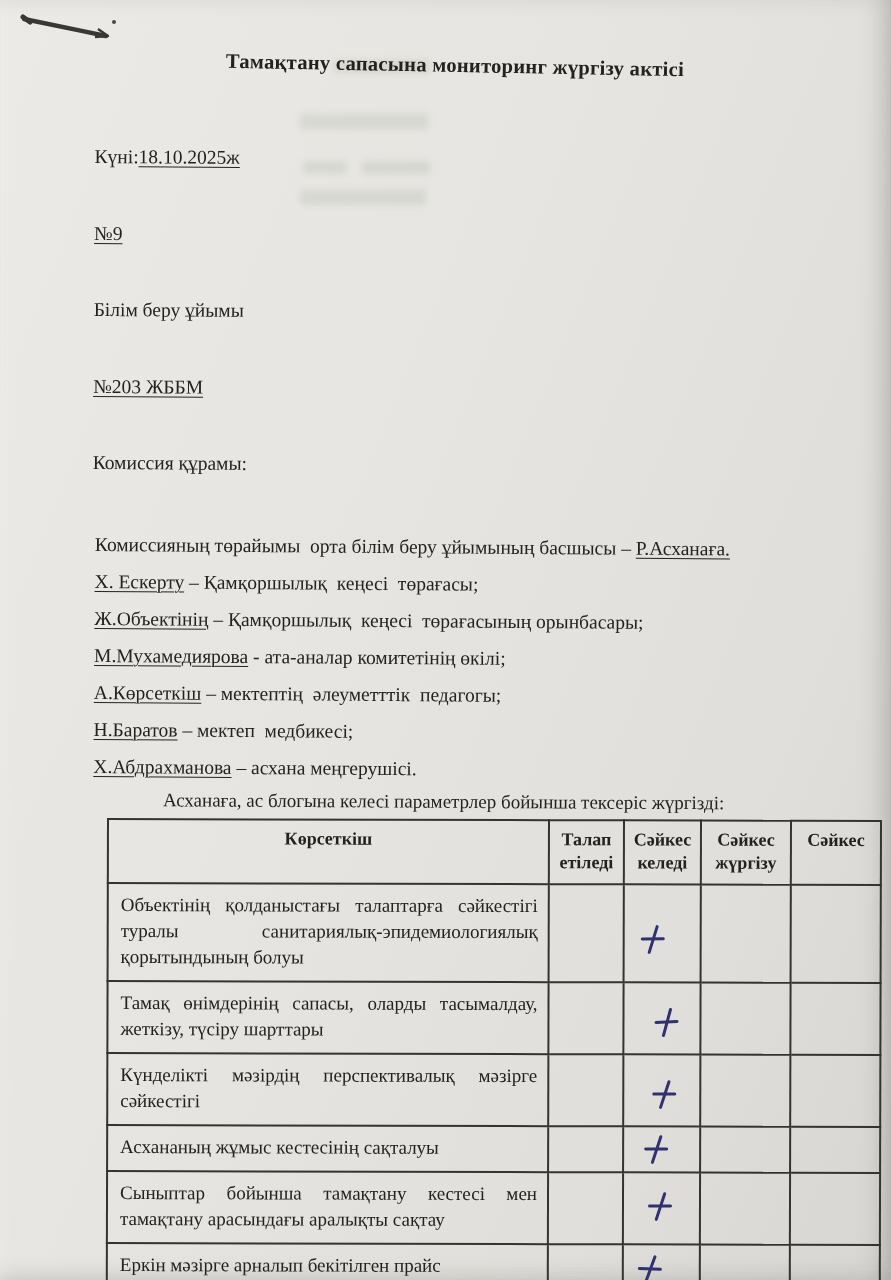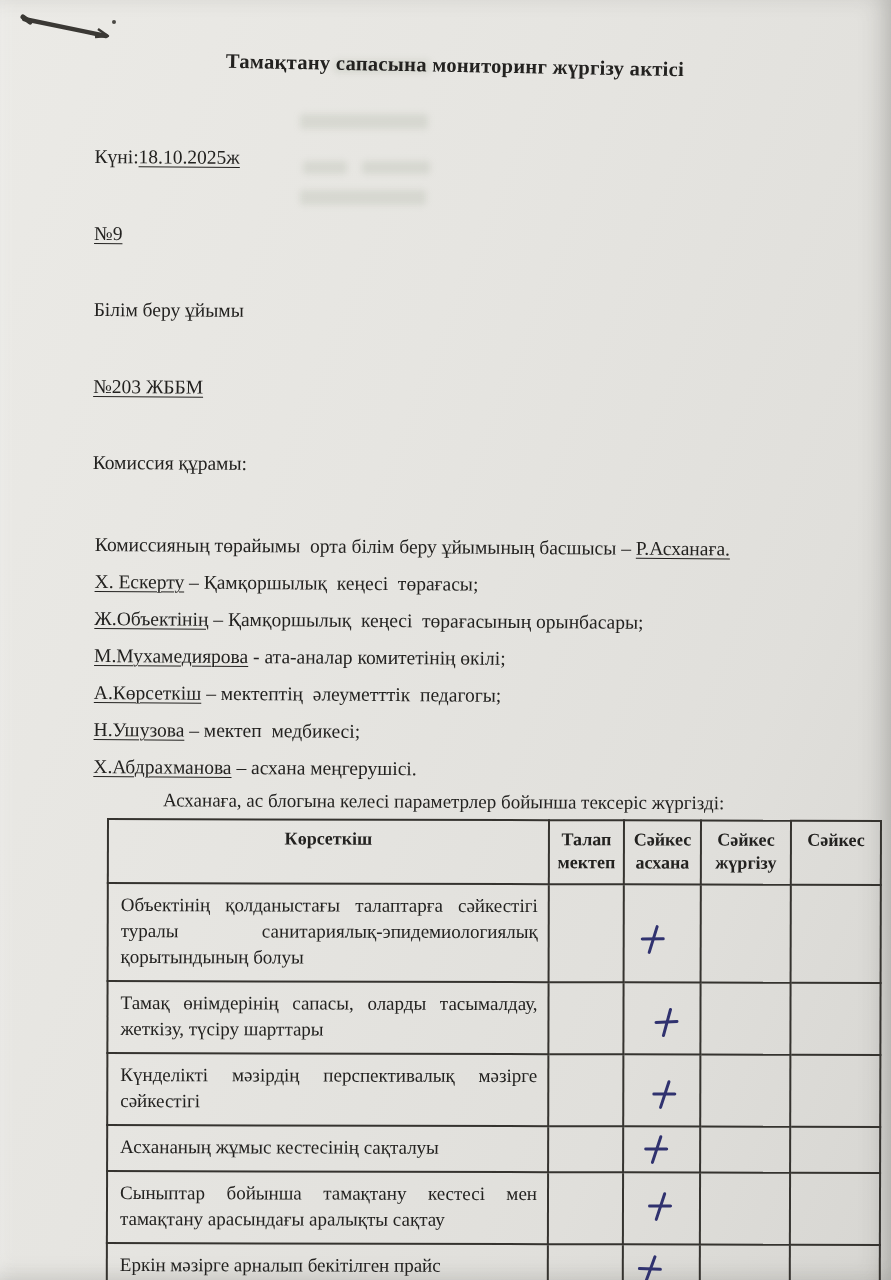--- a/index.html
+++ b/index.html
@@ -110,39 +110,39 @@
       <span class="line u">№203 ЖББМ</span>
       <span class="line">Комиссия құрамы:</span>
     </div>
 
     <div class="commission">
         <div class="commission-member"><span>Комиссияның төрайымы  орта білім беру ұйымының басшысы – </span><span class="u">Р.Асханаға.</span></div>
         <div class="commission-member"><span class="u">Х. Ескерту</span><span> – Қамқоршылық  кеңесі  төрағасы;</span></div>
         <div class="commission-member"><span class="u">Ж.Объектінің</span><span> – Қамқоршылық  кеңесі  төрағасының орынбасары;</span></div>
         <div class="commission-member"><span class="u">М.Мухамедиярова</span><span> - ата-аналар комитетінің өкілі;</span></div>
         <div class="commission-member"><span class="u">А.Көрсеткіш</span><span> – мектептің  әлеуметттік  педагогы;</span></div>
-        <div class="commission-member"><span class="u">Н.Ушузова</span><span> – мектеп  медбикесі;</span></div>
+        <div class="commission-member"><span class="u">Н.Баратов</span><span> – мектеп  медбикесі;</span></div>
         <div class="commission-member"><span class="u">Х.Абдрахманова</span><span> – асхана меңгерушісі.</span></div>
       </div>
 
     <div class="intro">Асханаға, ас блогына келесі параметрлер бойынша тексеріс жүргізді:</div>
 
     <table class="check-table">
       <colgroup>
         <col style="width:441px">
           <col style="width:75px">
           <col style="width:77px">
           <col style="width:90px">
           <col style="width:90px">
       </colgroup>
       <thead>
         <tr>
           <th>Көрсеткіш</th>
-          <th>Талап мектеп</th>
-          <th>Сәйкес асхана</th>
+          <th>Талап етіледі</th>
+          <th>Сәйкес келеді</th>
           <th>Сәйкес жүргізу</th>
           <th>Сәйкес</th>
         </tr>
       </thead>
       <tbody>
           <tr>
             <td class="indicator-cell">Объектінің қолданыстағы талаптарға сәйкестігі туралы санитариялық-эпидемиологиялық қорытындының болуы</td>
             <td class="mark-cell"></td>
             <td class="mark-cell"><span class="pen-check" style="transform: translate(-10px, 6px) rotate(4deg);"></span></td>
             <td class="mark-cell"></td>

